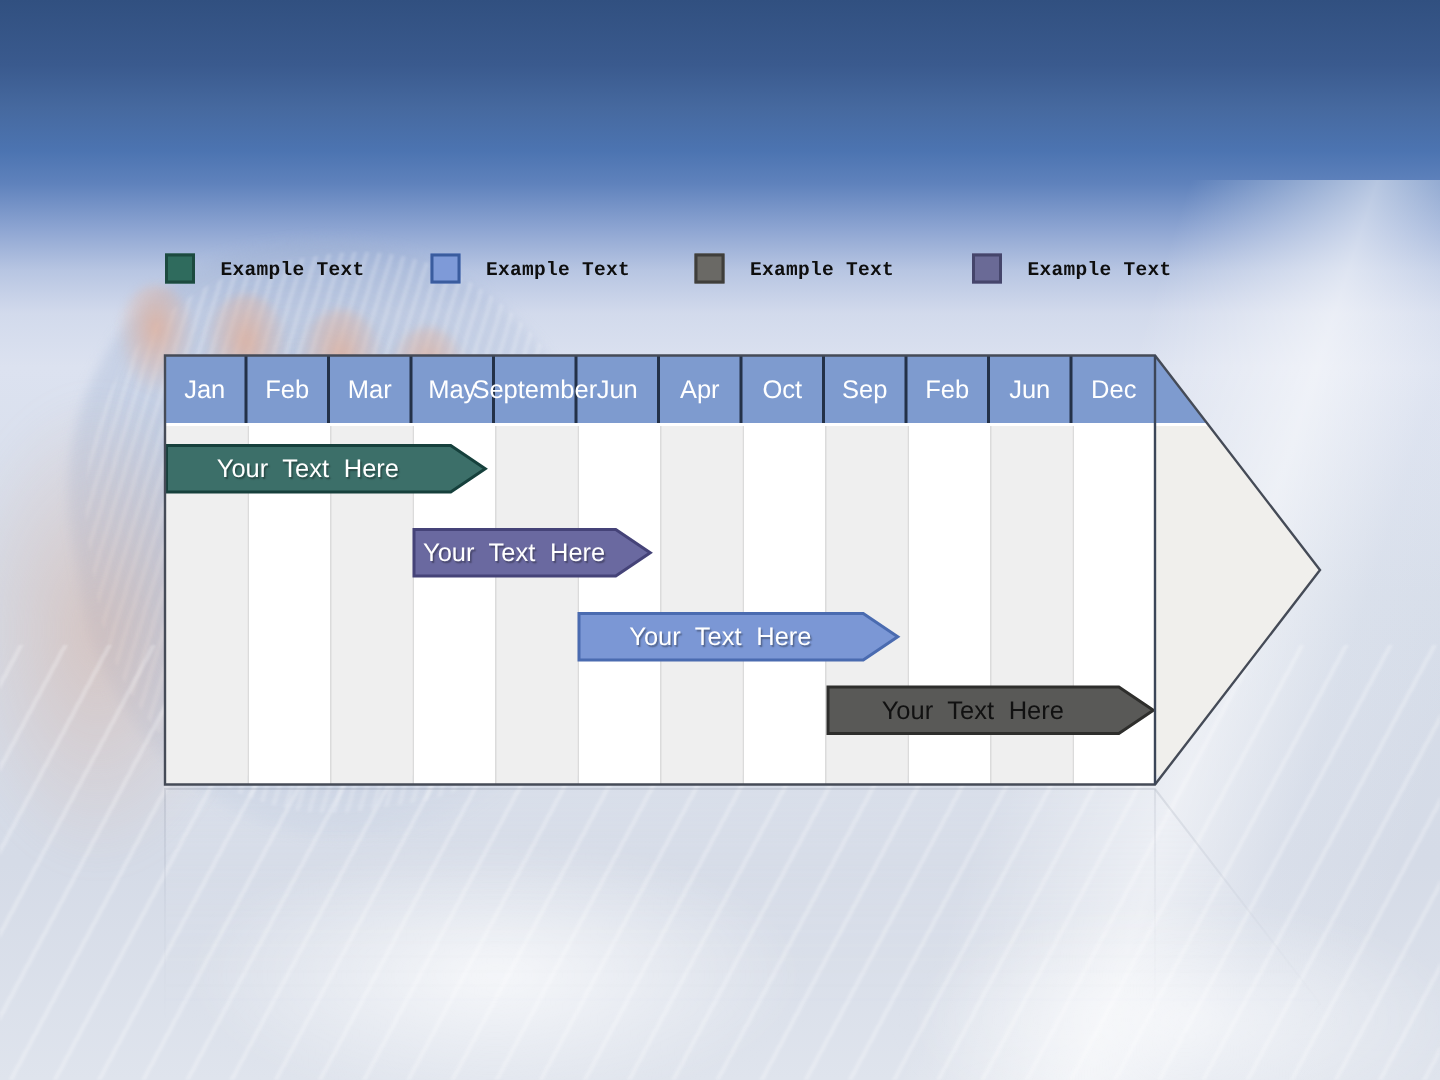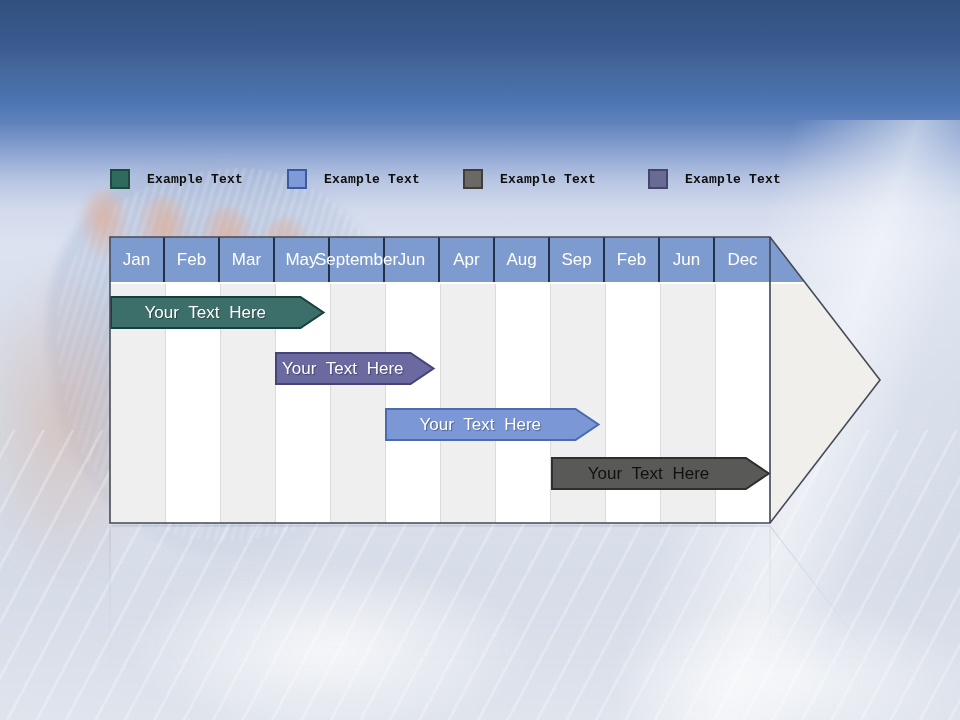--- a/index.html
+++ b/index.html
@@ -114,21 +114,21 @@
           <div class="col" style="left: 605px; background: rgb(255, 255, 255); border-left: 1px solid rgb(219, 219, 219);"></div>
         </div>
       <div class="hdr-row">
           <div class="mcell">Jan</div>
           <div class="mcell">Feb</div>
           <div class="mcell">Mar</div>
           <div class="mcell">May</div>
           <div class="mcell">September</div>
           <div class="mcell">Jun</div>
           <div class="mcell">Apr</div>
-          <div class="mcell">Aug</div>
+          <div class="mcell">Oct</div>
           <div class="mcell">Sep</div>
           <div class="mcell">Feb</div>
           <div class="mcell">Jun</div>
           <div class="mcell" style="border-right: none;">Dec</div>
         </div>
       <div class="hdr-gap"></div>
 
     <svg width="214.50000000000003" height="33" style="position: absolute; left: 0px; top: 59px; overflow: visible;">
           <polygon points="1,1 190.50000000000003,1 213.50000000000003,16.5 190.50000000000003,32 1,32" fill="#3C6F69" stroke="#16403C" stroke-width="2"></polygon>
         </svg>

